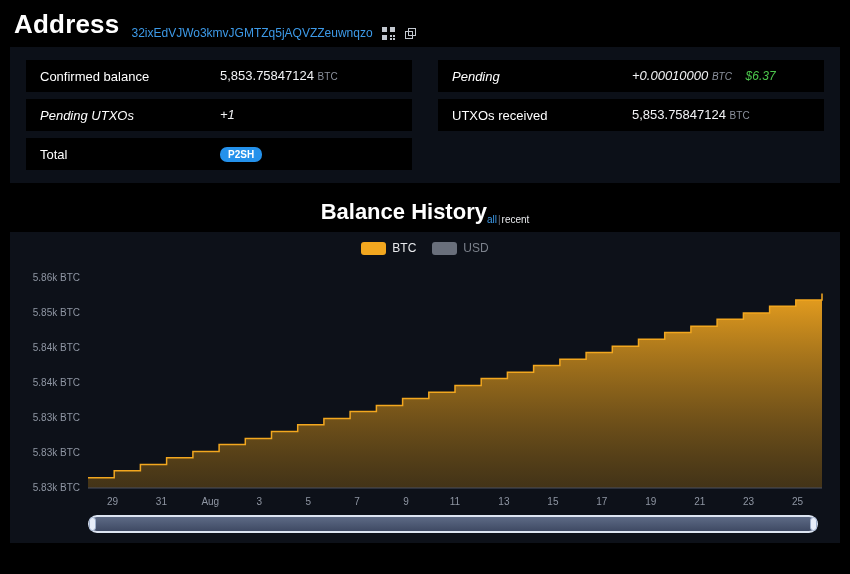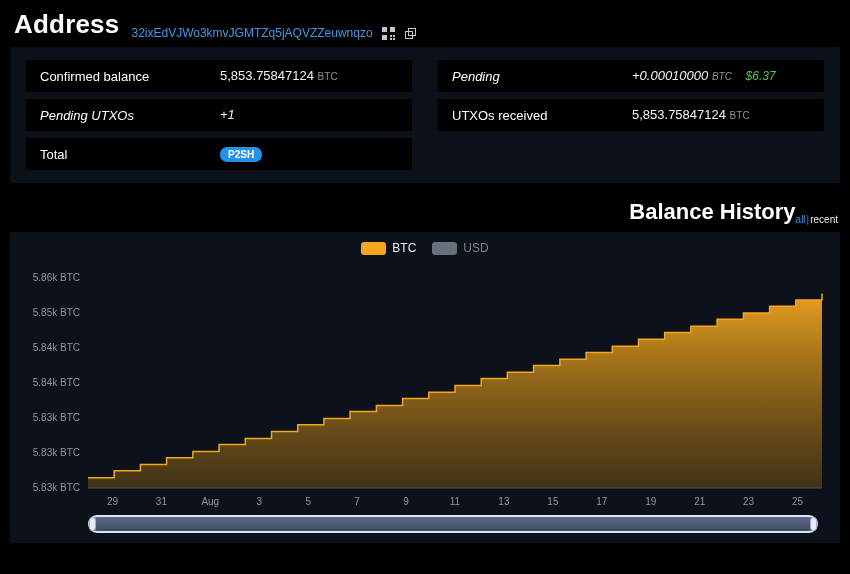--- a/index.html
+++ b/index.html
@@ -21,21 +21,21 @@
   .cell .lbl { flex:0 0 180px; color:#fff; padding-top:1px; }
   .val-wrap { flex:1; }
   .val { color:#f2f3f5; }
   .unit { color:#8b919d; font-size:10px; }
   .fiat { color:#4cc74c; font-size:12px; }
   .fiat.block { margin:4px 0 1px 14px; }
   .fiat.inline { margin-left:10px; }
   .pending .lbl, .pending .val, .pending .fiat, .pending .unit { font-style:italic; }
   .badge { background:#2491eb; color:#fff; font-size:10px; font-weight:bold; padding:2px 8px; border-radius:7px; display:inline-block; }
 
-  .bh-head { display:flex; justify-content:flex-end; align-items:flex-end; margin:16px 12px 7px; }
+  .bh-head { display:flex; justify-content:center; align-items:flex-end; margin:16px 12px 7px; }
   .bh-title { font-size:22px; font-weight:700; margin:0; color:#fff; }
   .range { font-size:10px; }
   .range a { cursor:pointer; text-decoration:none; }
   .range .all { color:#3d9ae8; }
   .range .sep { color:#6d7380; margin:0 1px; }
   .range .recent { color:#e8eaed; }
 
   .chart-card { background:#0d1119; padding:6px 0 10px; }
   .legend { display:flex; justify-content:center; align-items:center; gap:16px; height:20px; }
   .leg-item { display:flex; align-items:center; gap:6px; cursor:pointer; }

